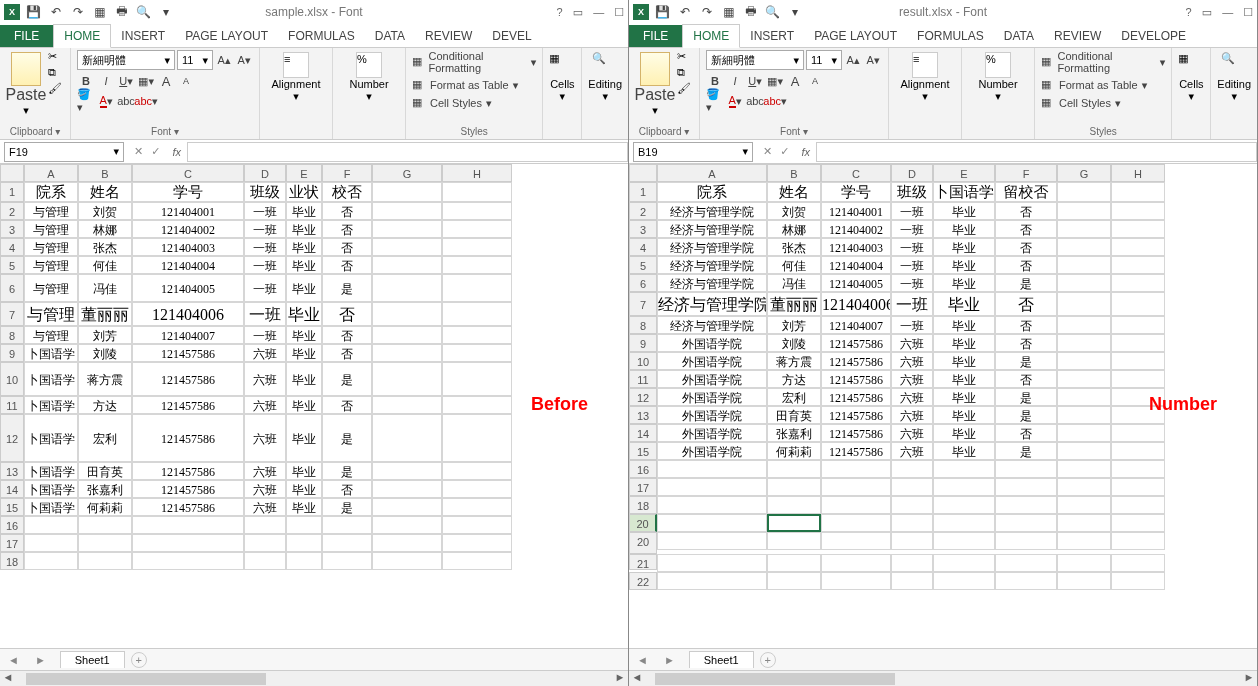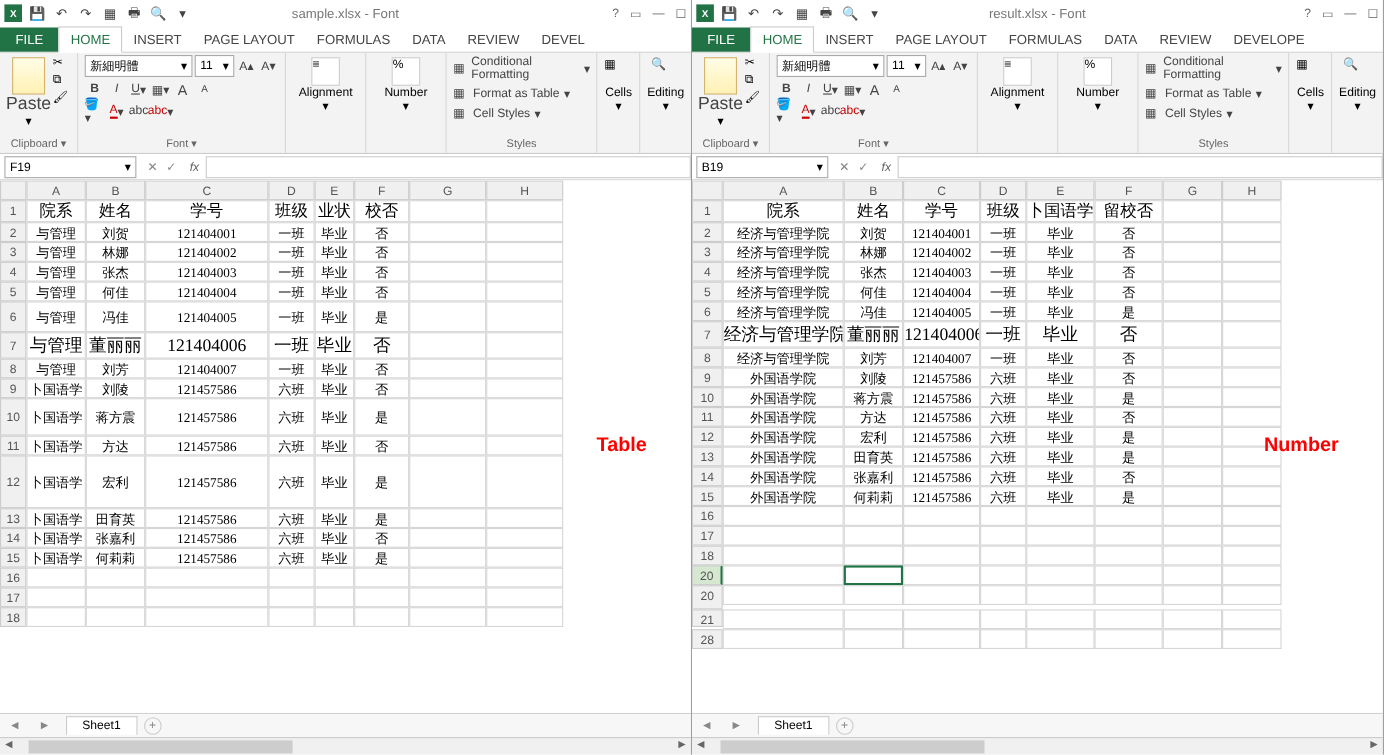--- a/index.html
+++ b/index.html
@@ -353,21 +353,21 @@
         <div class="rhcell" style="height:18px;line-height:18px">18</div>
         <div class="cell" style="height:18px;line-height:18px;font-size:12px"></div>
         <div class="cell" style="height:18px;line-height:18px;font-size:12px"></div>
         <div class="cell" style="height:18px;line-height:18px;font-size:12px"></div>
         <div class="cell" style="height:18px;line-height:18px;font-size:12px"></div>
         <div class="cell" style="height:18px;line-height:18px;font-size:12px"></div>
         <div class="cell" style="height:18px;line-height:18px;font-size:12px"></div>
         <div class="cell" style="height:18px;line-height:18px;font-size:12px"></div>
         <div class="cell" style="height:18px;line-height:18px;font-size:12px"></div>
       </div>
-      <div class="annot" style="top: 230px; right: 40px;">Table</div>
+      <div class="annot" style="top: 230px; right: 40px;">Before</div>
     </div>
     <div class="sheetbar">
      <div class="nav">◄</div>
      <div class="nav">►</div>
      <div class="stab">Sheet1</div>
      <div class="plus">+</div>
    </div>
    <div class="scrollx">
      <div class="arr">◄</div>
      <div class="thumb"></div>
@@ -692,21 +692,21 @@
         <div class="cell" style="height:18px;line-height:18px;font-size:12px"></div>
         <div class="rhcell" style="height:16px;line-height:18px">21</div>
         <div class="cell" style="height:18px;line-height:18px;font-size:12px"></div>
         <div class="cell" style="height:18px;line-height:18px;font-size:12px"></div>
         <div class="cell" style="height:18px;line-height:18px;font-size:12px"></div>
         <div class="cell" style="height:18px;line-height:18px;font-size:12px"></div>
         <div class="cell" style="height:18px;line-height:18px;font-size:12px"></div>
         <div class="cell" style="height:18px;line-height:18px;font-size:12px"></div>
         <div class="cell" style="height:18px;line-height:18px;font-size:12px"></div>
         <div class="cell" style="height:18px;line-height:18px;font-size:12px"></div>
-        <div class="rhcell" style="height:18px;line-height:18px">28</div>
+        <div class="rhcell" style="height:18px;line-height:18px">22</div>
         <div class="cell" style="height:18px;line-height:18px;font-size:12px"></div>
         <div class="cell" style="height:18px;line-height:18px;font-size:12px"></div>
         <div class="cell" style="height:18px;line-height:18px;font-size:12px"></div>
         <div class="cell" style="height:18px;line-height:18px;font-size:12px"></div>
         <div class="cell" style="height:18px;line-height:18px;font-size:12px"></div>
         <div class="cell" style="height:18px;line-height:18px;font-size:12px"></div>
         <div class="cell" style="height:18px;line-height:18px;font-size:12px"></div>
         <div class="cell" style="height:18px;line-height:18px;font-size:12px"></div>
       </div>
       <div class="annot" style="top: 230px; right: 40px;">Number</div>

